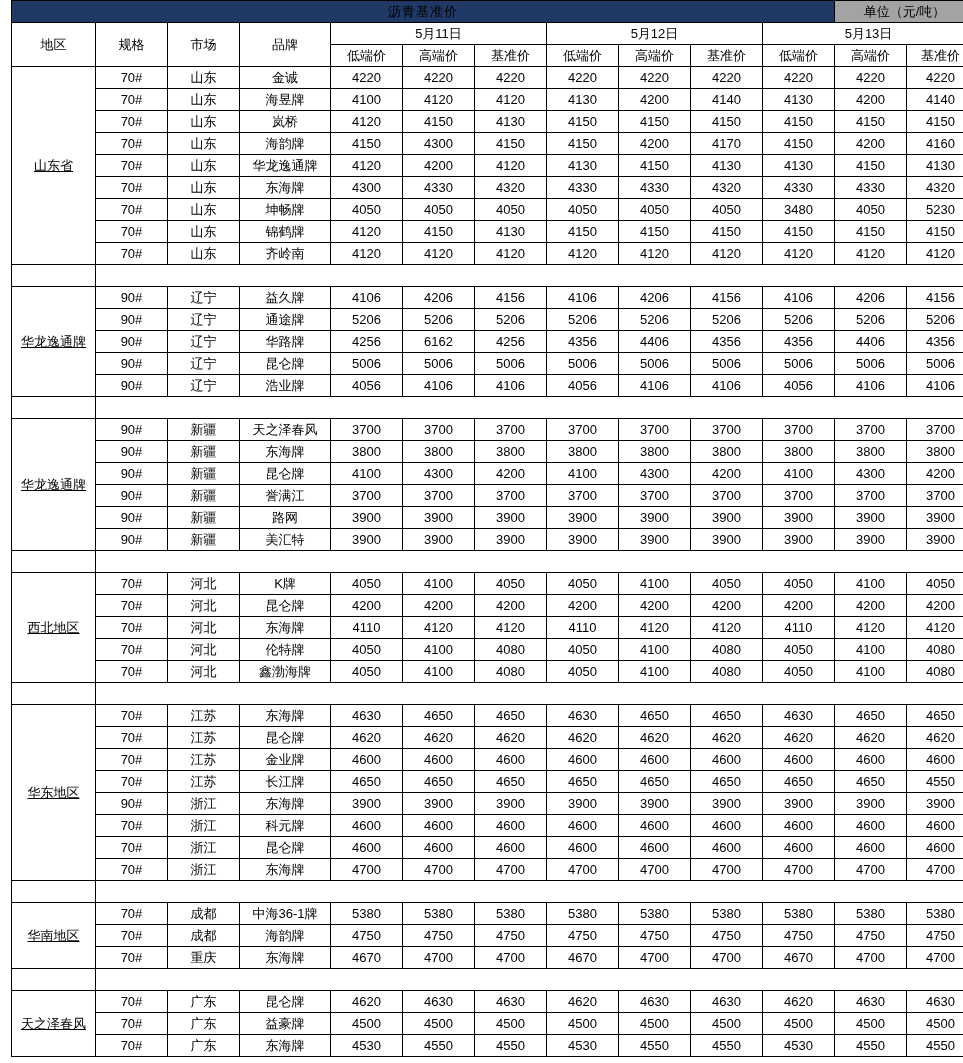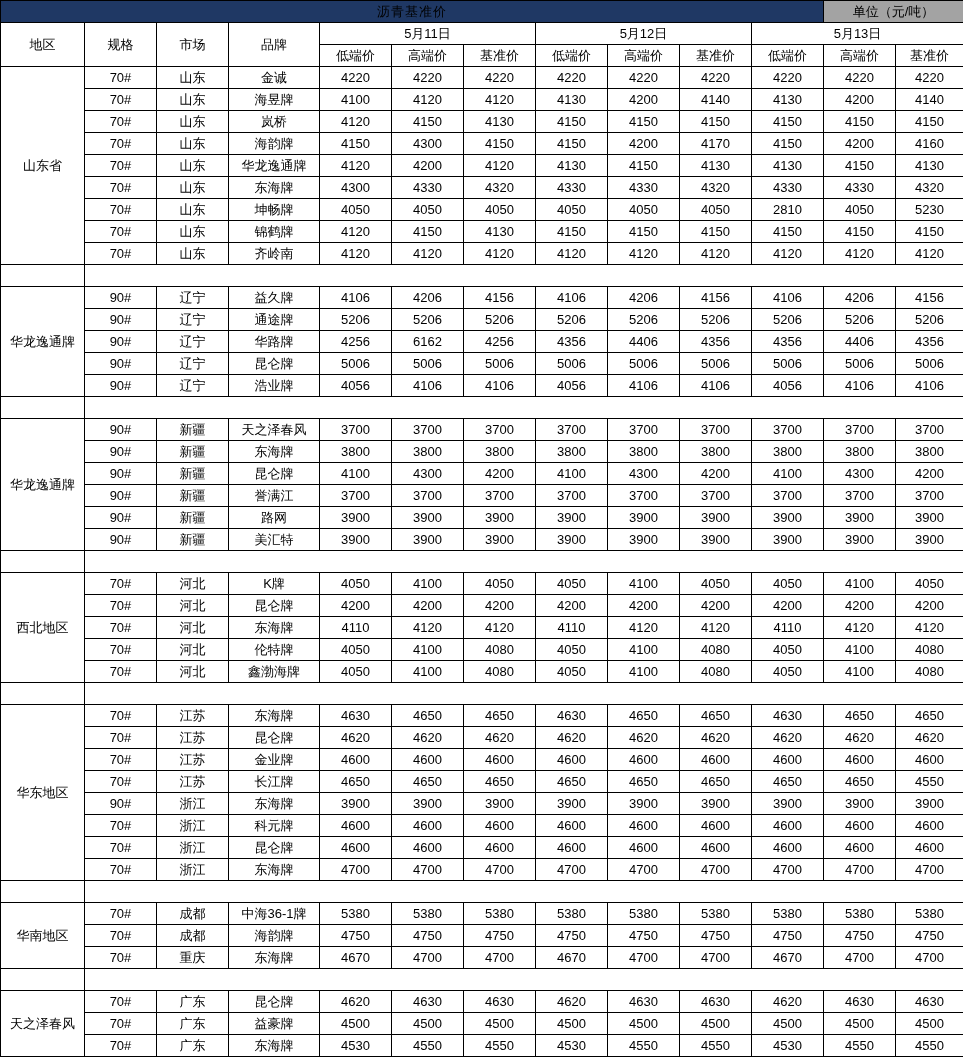--- a/index.html
+++ b/index.html
@@ -7,20 +7,21 @@
     margin: 0; padding: 0;
     background: #ffffff;
     font-family: "Liberation Sans", "DejaVu Sans", sans-serif;
   }
   #page {
     width: 963px;
     height: 1063px;
     position: relative;
     background: #ffffff;
     overflow: hidden;
+    padding-left: 11px;
   }
   table.main {
     width: 963px;
     border-collapse: collapse;
     table-layout: fixed;
   }
   table.main td, table.main th {
     border: 1px solid #000000;
     font-size: 13px;
     text-align: center;
@@ -54,20 +55,21 @@
     height: 24px;
   }
   .subhdr {
     font-size: 12.5px;
     height: 22px;
   }
   
   .region {
     font-weight: bold;
     font-size: 14px;
+    text-decoration: underline;
   }
   
   .spacer td {
     height: 12px;
     border-left: 1px solid #000;
     border-right: 1px solid #000;
     border-top: 1px solid #000;
     border-bottom: 1px solid #000;
   }
   .up { color: #ff0000; }
@@ -208,21 +210,21 @@
         <tr>
           <td class="small">70#</td>
           <td class="small">山东</td>
           <td class="small">坤畅牌</td>
           <td class="flat">4050</td>
           <td class="flat">4050</td>
           <td class="flat">4050</td>
           <td class="flat">4050</td>
           <td class="flat">4050</td>
           <td class="flat">4050</td>
-          <td class="down">2810</td>
+          <td class="down">3480</td>
           <td class="flat">4050</td>
           <td class="down">5230</td>
         </tr>
         <tr>
           <td class="small">70#</td>
           <td class="small">山东</td>
           <td class="small">锦鹤牌</td>
           <td class="down">4120</td>
           <td class="flat">4150</td>
           <td class="flat">4130</td>

